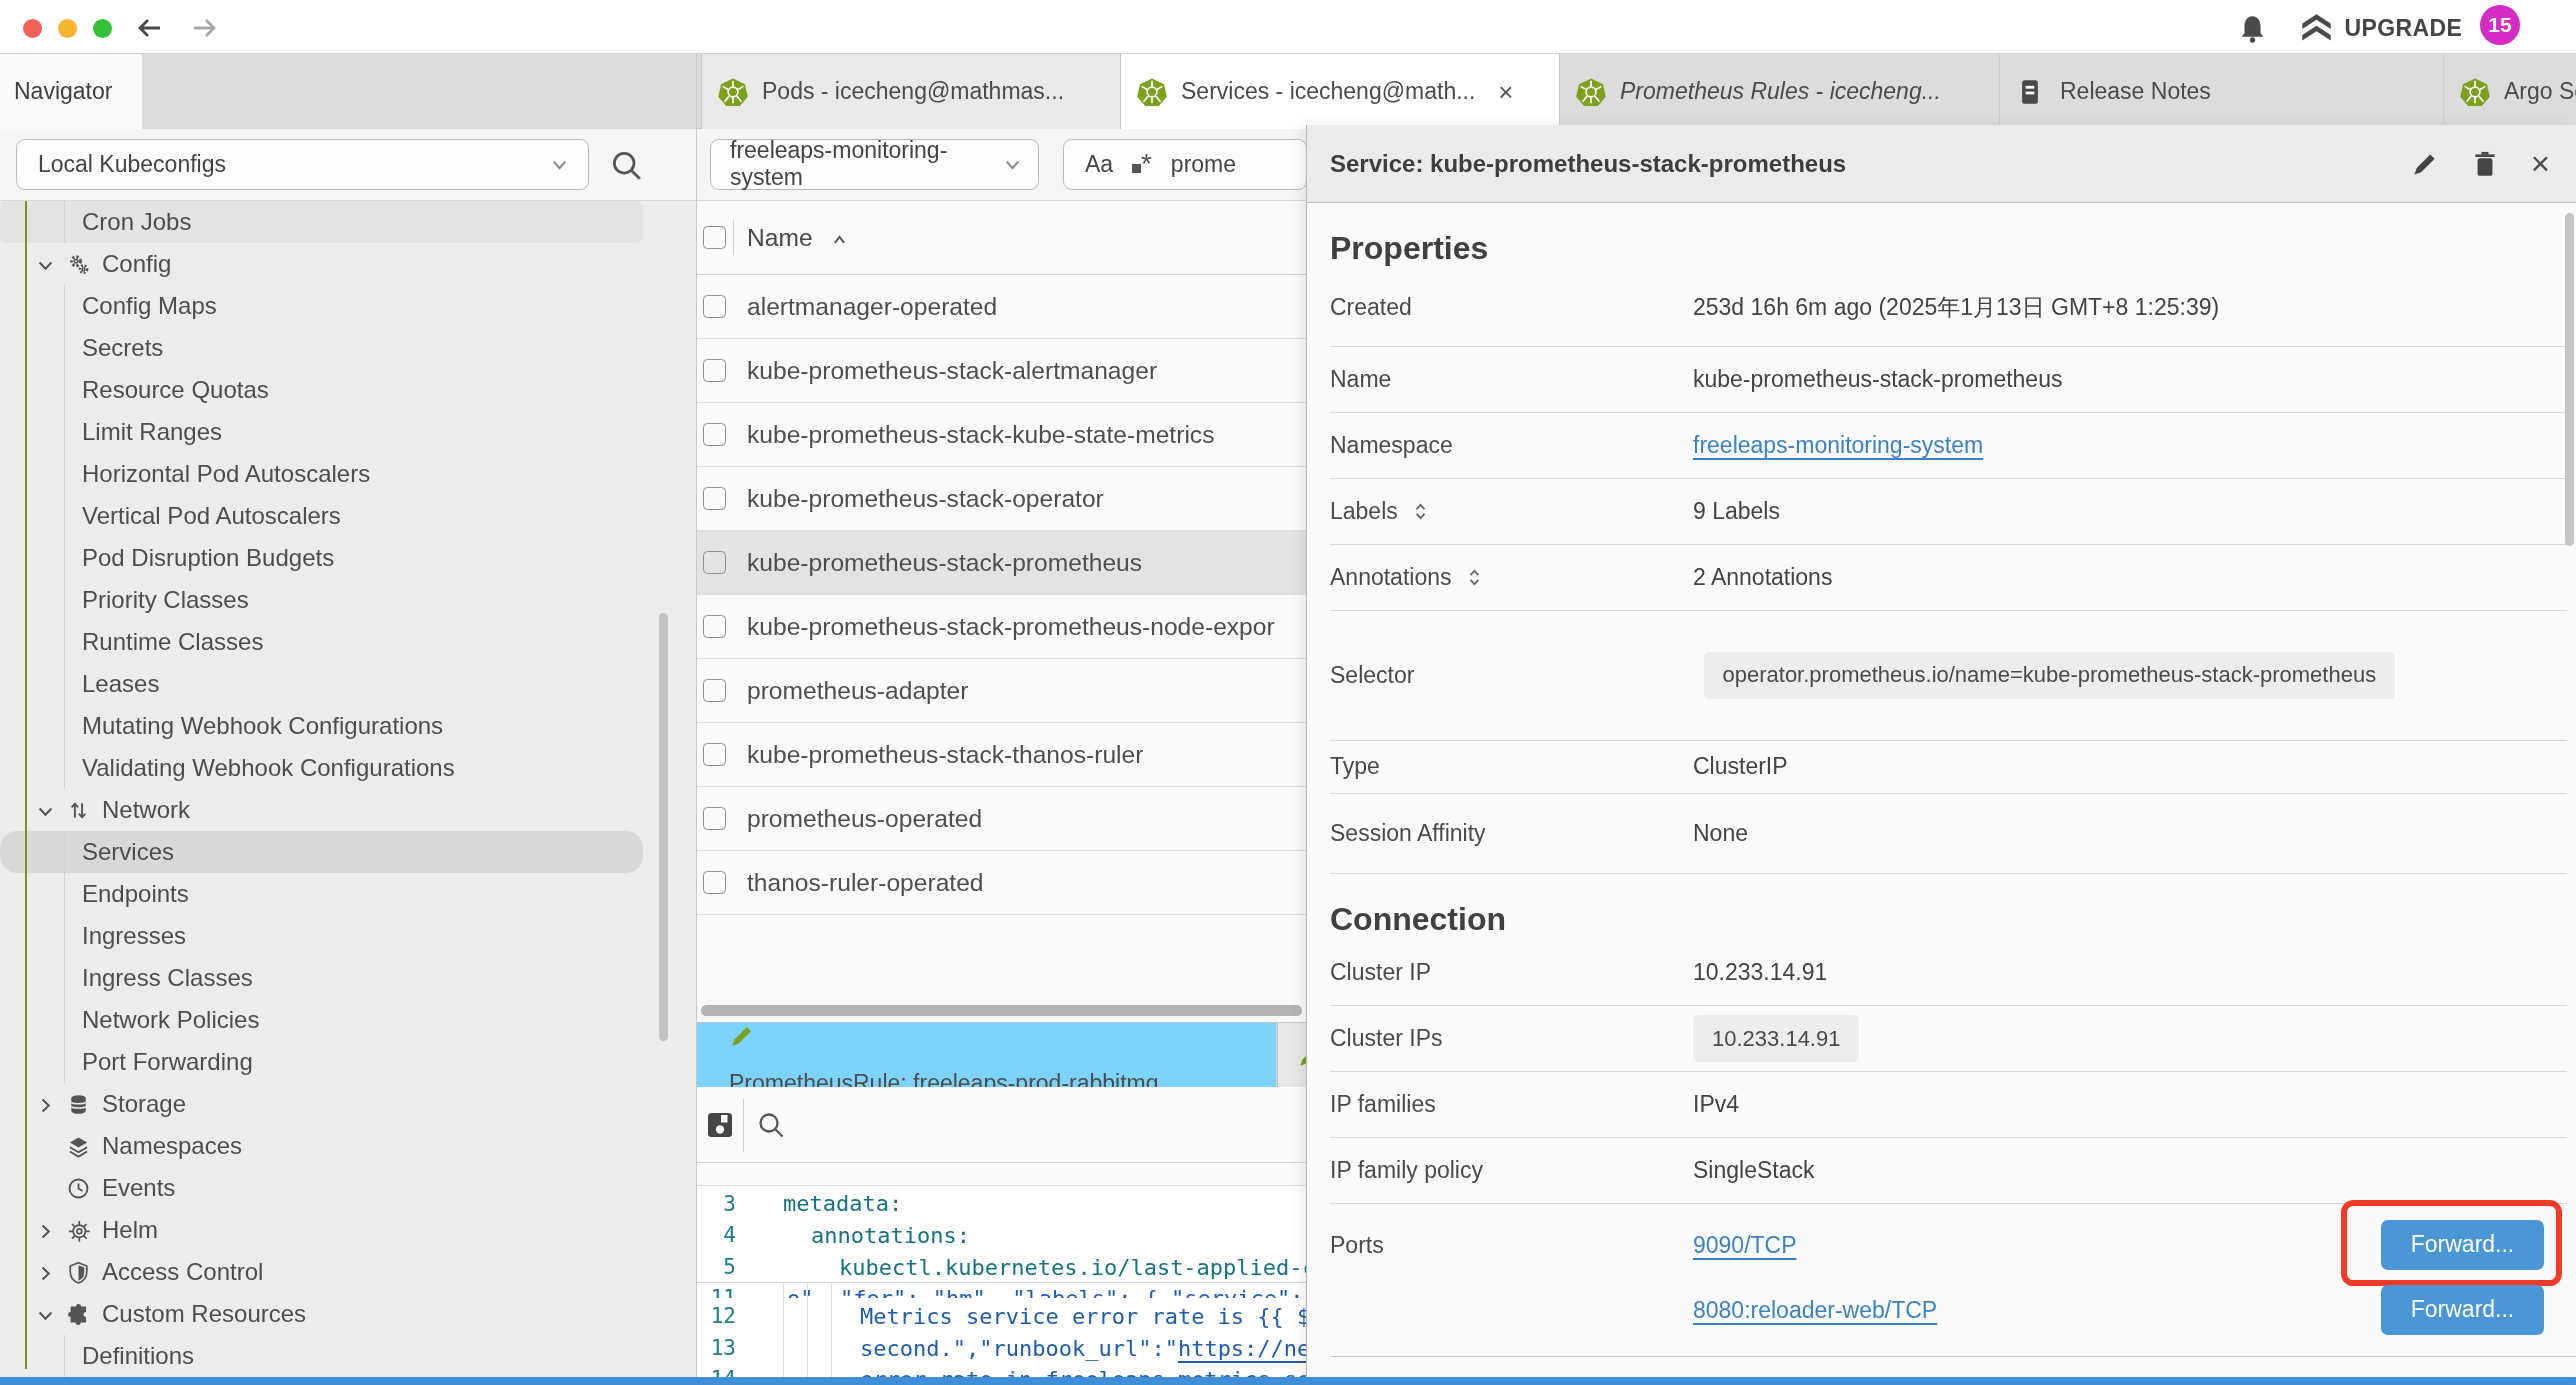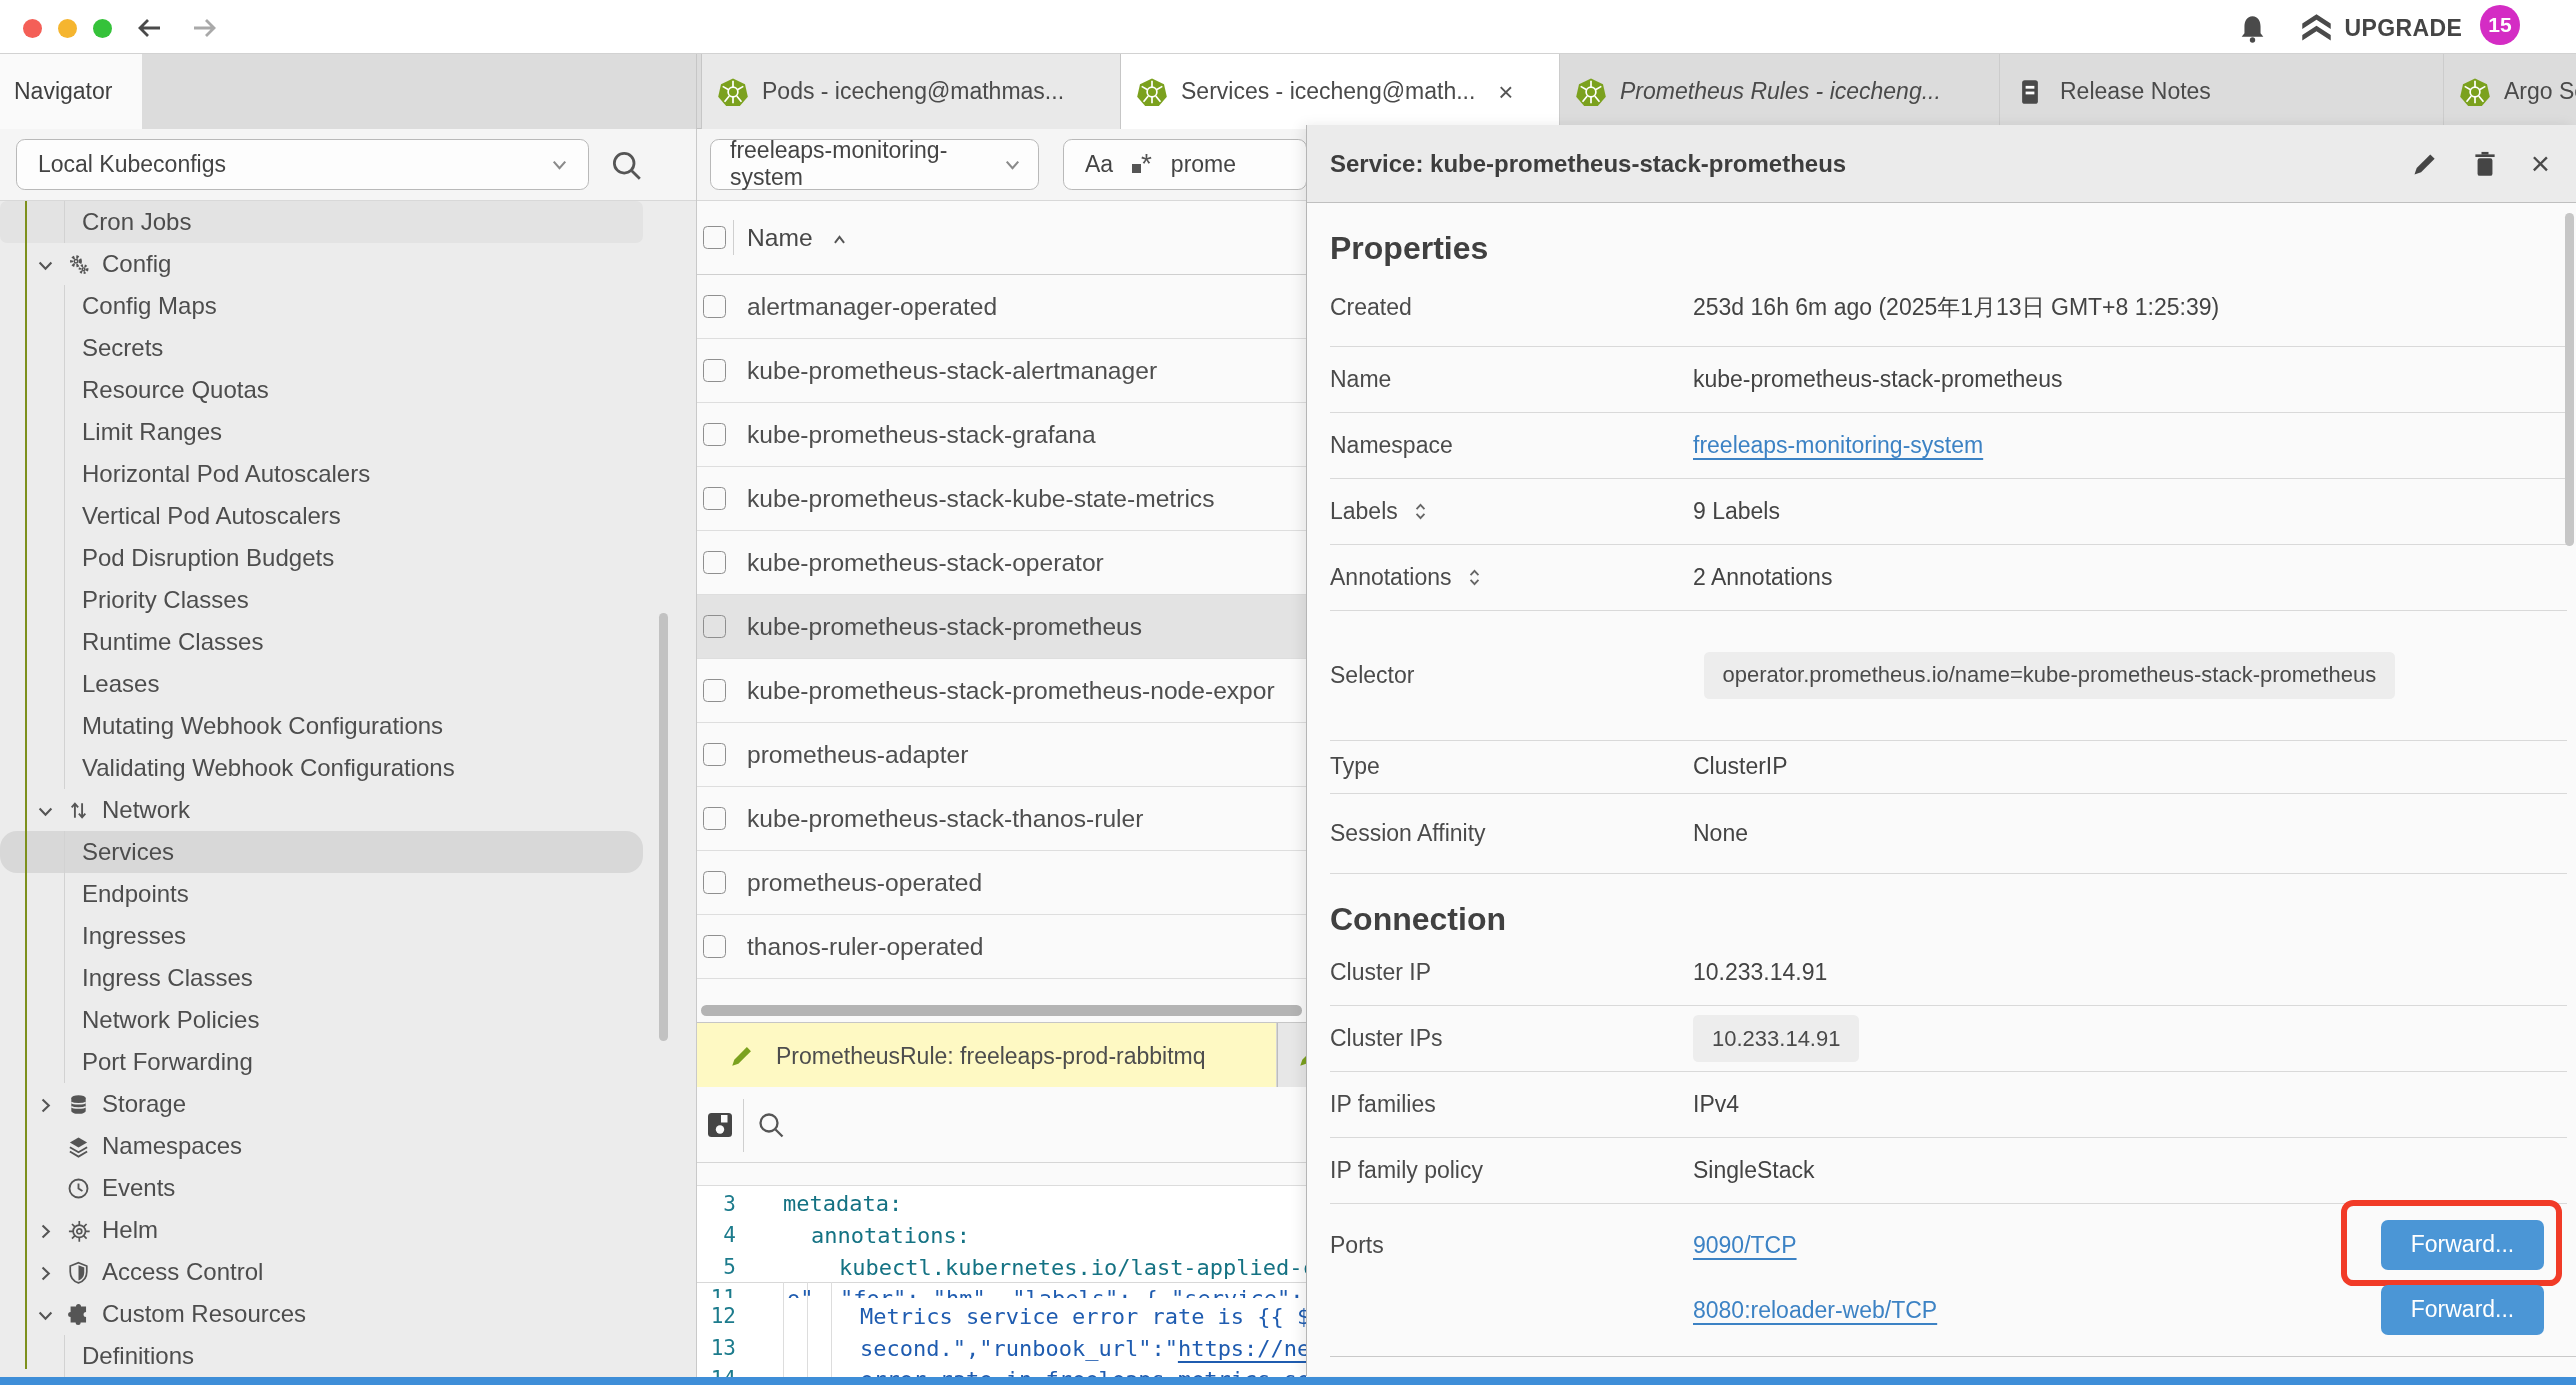--- a/index.html
+++ b/index.html
@@ -70,21 +70,21 @@
   #col-name .caret { width:21px; height:21px; }
   #svc-rows { position:absolute; left:0; top:146px; width:100%; }
   .svc-row { position:relative; height:64px; display:flex; align-items:center; border-bottom:0.9px solid #dedede; font-size:24.6px; color:#4e4e4e; white-space:nowrap; }
   .svc-row .ckbox { position:absolute; left:6.1px; top:20px; }
   .svc-row .rowname { margin-left:50px; }
   .svc-row.selected { background:#e3e3e3; }
   #h-scrollbar { position:absolute; left:4.4px; top:876px; width:601px; height:10.5px; background:#b4b4b4; border-radius:5.3px; }
 
   
   #editor-tabbar { position:absolute; left:0; top:893px; width:100%; height:66px; background:#d6d6d6; border-top:0.9px solid #c6c6c6; border-bottom:0.9px solid #c9c9c9; }
-  #editor-tab1 { position:absolute; left:0; top:0; width:579px; height:66px; background:#fef9c3; display:flex; align-items:center; gap:21px; padding-left:32px; font-size:23px; color:#4d4d4d; white-space:nowrap; overflow:hidden; }
+  #editor-tab1 { position:absolute; left:0; top:0; width:579px; height:66px; background:#7dd3fc; display:flex; align-items:flex-start; gap:21px; padding-left:32px; font-size:23px; color:#4d4d4d; white-space:nowrap; overflow:hidden;flex-direction:column; }
   #editor-tab-divider { position:absolute; left:580px; top:0; width:1.8px; height:66px; background:#bdbdbd; }
   #editor-tab2 { position:absolute; left:581px; top:0; right:0; height:66px; background:#e7e7e7; display:flex; align-items:center; padding-left:19px; }
   .pencil-sm { width:26px; height:26px; }
   #editor-toolbar { position:absolute; left:0; top:958px; width:100%; height:76px; background:#fafafa; border-bottom:0.9px solid #d6d6d6; }
   #save-btn { position:absolute; left:7px; top:22px; width:32px; height:32px; }
   #toolbar-divider { position:absolute; left:46px; top:12.3px; width:0.9px; height:53px; background:#cfcfcf; }
   #editor-search-btn { position:absolute; left:58px; top:22px; width:32px; height:32px; }
   #breadcrumb-strip { position:absolute; left:0; top:1035px; width:100%; height:22px; background:#fafafa; border-bottom:0.9px solid #dcdcdc; }
   #code-area { position:absolute; left:0; top:1057px; width:100%; height:191px; background:#ffffff; font-family:"DejaVu Sans Mono", monospace; }
   .code-line { position:absolute; left:0; width:100%; height:32px; display:flex; align-items:center; white-space:nowrap; overflow:hidden; }
@@ -437,24 +437,20 @@
       <div class="svc-row">
     <span class="ckbox"></span>
     <span class="rowname">alertmanager-operated</span>
   </div>
       <div class="svc-row">
     <span class="ckbox"></span>
     <span class="rowname">kube-prometheus-stack-alertmanager</span>
   </div>
       <div class="svc-row">
     <span class="ckbox"></span>
-    <span class="rowname">kube-prometheus-stack-grafana</span>
-  </div>
-      <div class="svc-row">
-    <span class="ckbox"></span>
     <span class="rowname">kube-prometheus-stack-kube-state-metrics</span>
   </div>
       <div class="svc-row">
     <span class="ckbox"></span>
     <span class="rowname">kube-prometheus-stack-operator</span>
   </div>
       <div class="svc-row selected">
     <span class="ckbox"></span>
     <span class="rowname">kube-prometheus-stack-prometheus</span>
   </div>

